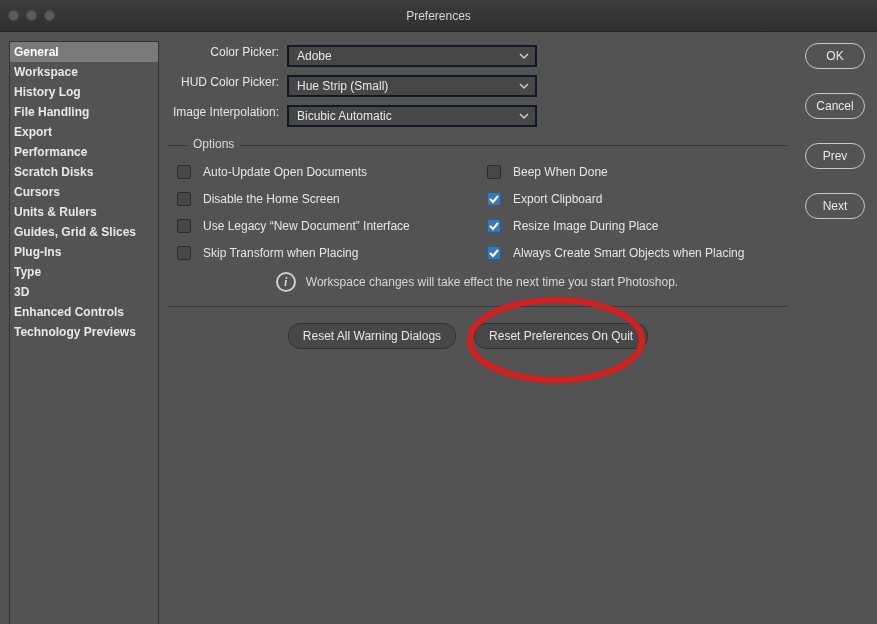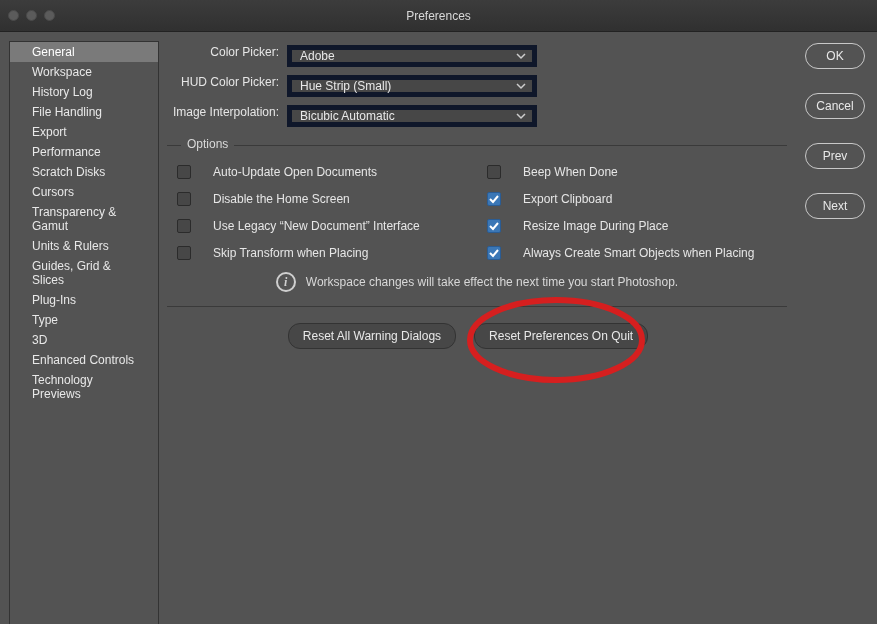--- a/index.html
+++ b/index.html
@@ -43,24 +43,25 @@
   }
   .sidebar {
     width: 150px;
     background: #535353;
     border: 1px solid #333;
     display: flex;
     flex-direction: column;
     overflow: hidden;
   }
   .sidebar-item {
-    padding: 3px 22px;
+    padding: 3px 4px;
     color: #e8e8e8;
     cursor: default;
     line-height: 14px;
+    font-weight: bold;
   }
   .sidebar-item.selected {
     background: #7a7a7a;
     color: #fff;
   }
   .main {
     flex: 1;
     position: relative;
     display: flex;
     gap: 8px;
@@ -98,55 +99,55 @@
   .row-label {
     width: 120px;
     text-align: right;
     padding-right: 8px;
     color: #e6e6e6;
   }
   .select {
     width: 250px;
     height: 22px;
     background: #474747;
-    border: 5px solid #0f172a;
+    border: 2px solid #0f172a;
     display: flex;
     align-items: center;
     justify-content: space-between;
     padding: 0 6px 0 8px;
     color: #e8e8e8;
     cursor: pointer;
   }
   .chevron {
     width: 10px; height: 10px;
     fill: none; stroke: #ccc; stroke-width: 1.5;
   }
   .options {
     margin-top: 10px;
     border-top: 1px solid #3a3a3a;
     position: relative;
     padding: 12px 10px 0 10px;
   }
   .options-legend {
     position: absolute;
     top: -9px;
-    left: 14px;
+    left: 20px;
     background: #535353;
     padding: 0 6px;
     color: #d8d8d8;
   }
   .opts-grid {
     display: flex;
     gap: 20px;
   }
   .opts-col { flex: 1; }
   .check-row {
     display: flex;
     align-items: center;
-    gap: 22px;
+    gap: 12px;
     height: 27px;
   }
   .checkbox {
     width: 14px; height: 14px;
     border: 1px solid #2b2b2b;
     border-radius: 2px;
     background: #474747;
     display: inline-flex;
     align-items: center;
     justify-content: center;
@@ -219,21 +220,20 @@
 <div class="body">
   <div class="sidebar" id="sidebar">
       <div class="sidebar-item selected">General</div>
       <div class="sidebar-item">Workspace</div>
       <div class="sidebar-item">History Log</div>
       <div class="sidebar-item">File Handling</div>
       <div class="sidebar-item">Export</div>
       <div class="sidebar-item">Performance</div>
       <div class="sidebar-item">Scratch Disks</div>
       <div class="sidebar-item">Cursors</div>
-      <div class="sidebar-item">Transparency &amp; Gamut</div>
       <div class="sidebar-item">Units &amp; Rulers</div>
       <div class="sidebar-item">Guides, Grid &amp; Slices</div>
       <div class="sidebar-item">Plug-Ins</div>
       <div class="sidebar-item">Type</div>
       <div class="sidebar-item">3D</div>
       <div class="sidebar-item">Enhanced Controls</div>
       <div class="sidebar-item">Technology Previews</div>
     </div>
 
   <div class="main">

